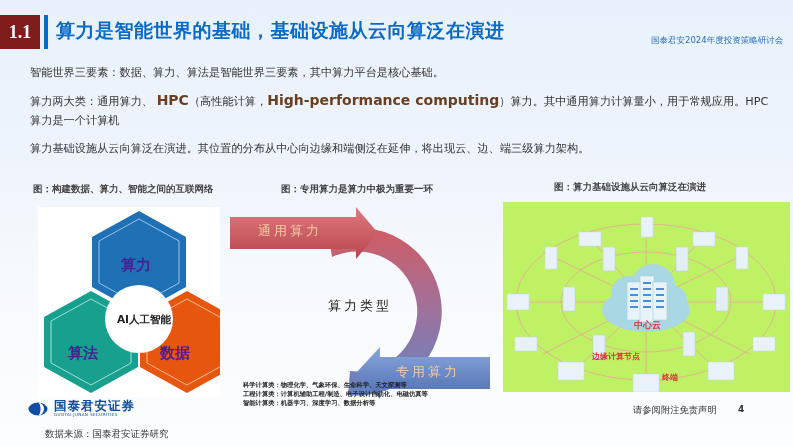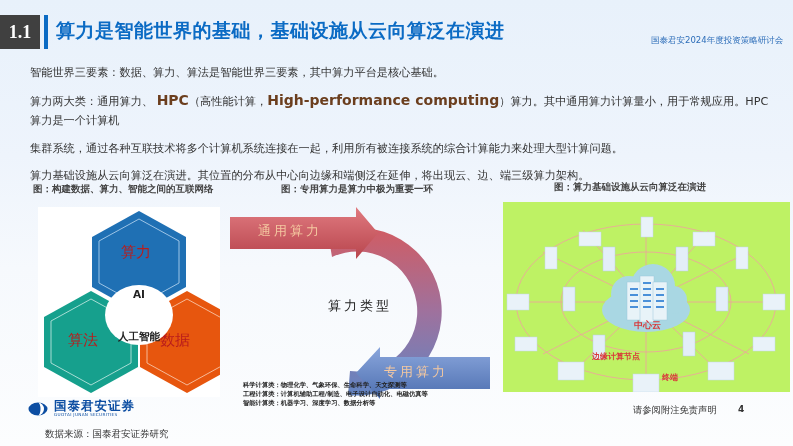--- a/index.html
+++ b/index.html
@@ -6,44 +6,44 @@
   html, body { width:793px; height:446px; overflow:hidden; }
   body {
     font-family: "DejaVu Sans", "Liberation Sans", sans-serif;
     background: linear-gradient(180deg, #e8f1fb 0%, #eef4fc 35%, #f6f9fd 60%, #fcfdfe 100%);
     position: relative;
     color: #333;
   }
   .header { position:absolute; left:0; top:15px; height:34px; width:793px; }
   .sec-num {
     position:absolute; left:0; top:0; width:40px; height:34px;
-    background:#404040; color:#fff; font-size:18px; font-weight:bold;
+    background:#7f1d1d; color:#fff; font-size:18px; font-weight:bold;
     display:flex; align-items:center; justify-content:center;
     font-family:"Liberation Serif", serif;
   }
   .sec-bar { position:absolute; left:44px; top:0; width:4px; height:34px; background:#0b6bc4; }
   .title {
     position:absolute; left:56px; top:3px; font-size:19px; font-weight:bold;
     color:#0b6bc4; letter-spacing:0.5px; white-space:nowrap;
   }
   .event-name {
     position:absolute; left:608px; top:20px; font-size:8.5px; color:#2b6cb8; white-space:nowrap;padding-left:43px;
   }
   .body-text { position:absolute; left:22px; top:55px; width:760px; font-size:11.2px; color:#333; line-height:19.5px; }
   .body-text p { margin:8px; }
   .body-text .eng { color:#6b3e1e; font-weight:bold; font-size:14px; }
 
   .fig-cap { position:absolute; font-size:9.5px; font-weight:bold; color:#444; white-space:nowrap; }
 
   
   .fig1 { position:absolute; left:38px; top:207px; width:182px; height:190px; background:#fff; }
-  .hex-label { position:absolute; color:#b91c1c; font-weight:normal; font-size:15px; white-space:nowrap; }
+  .hex-label { position:absolute; color:#4c1d95; font-weight:bold; font-size:15px; white-space:nowrap;margin-top:13px; }
   .ai-circle {
-    position:absolute; left:69px; top:80px; width:64px; height:56px; border-radius:50%;
-    background:#fff; display:flex; flex-direction:column; align-items:center; justify-content:space-between;
+    position:absolute; left:69px; top:80px; width:64px; height:64px; border-radius:50%;
+    background:#fff; display:flex; flex-direction:row; align-items:center; justify-content:flex-end;
     box-shadow:0 0 0 2px #ffffff;
   }
   .ai-circle span { font-size:10.5px; font-weight:bold; color:#222; line-height:14px; }
 
   
   .fig2 { position:absolute; left:228px; top:205px; width:275px; height:205px; }
   .fig2 svg { position:absolute; left:0; top:0; }
   .arrow-label { position:absolute; font-family:"DejaVu Serif", serif; font-size:13px; color:#f4c8a0; letter-spacing:3px; white-space:nowrap; }
   .center-label { position:absolute; font-family:"DejaVu Serif", serif; font-size:13px; color:#222; letter-spacing:3px; white-space:nowrap; }
   .fig2-notes { position:absolute; left:243px; top:380px; font-size:6.3px; color:#222; line-height:9px; font-family:"DejaVu Serif", serif; font-weight:bold; white-space:nowrap; }
@@ -68,21 +68,20 @@
 <div class="header">
   <div class="sec-num">1.1</div>
   <div class="sec-bar"></div>
   <div class="title">算力是智能世界的基础，基础设施从云向算泛在演进</div>
   <div class="event-name">国泰君安2024年度投资策略研讨会</div>
 </div>
 
 <div class="body-text">
   <p>智能世界三要素：数据、算力、算法是智能世界三要素，其中算力平台是核心基础。</p>
   <p><span>算力两大类：通用算力、 </span><span class="eng">HPC</span><span>（高性能计算，</span><span class="eng">High-performance computing</span><span>）算力。其中通用算力计算量小，用于常规应用。HPC算力是一个计算机</span></p>
-  <p>集群系统，通过各种互联技术将多个计算机系统连接在一起，利用所有被连接系统的综合计算能力来处理大型计算问题。</p>
   <p>算力基础设施从云向算泛在演进。其位置的分布从中心向边缘和端侧泛在延伸，将出现云、边、端三级算力架构。</p>
 </div>
 
 <div class="fig-cap" style="left:33px; top:183px;">图：构建数据、算力、智能之间的互联网络</div>
 <div class="fig-cap" style="left:281px; top:183px;">图：专用算力是算力中极为重要一环</div>
 <div class="fig-cap" style="left:554px; top:181px;">图：算力基础设施从云向算泛在演进</div>
 
 <div class="fig1">
   <svg width="182" height="190" viewBox="0 0 182 190">
 
@@ -123,21 +122,21 @@
     </defs>
 
     <path d="M 100 28 A 84 84 0 1 1 120 190 L 122 166 A 60 60 0 1 0 104 52 Z" fill="url(#ring)" opacity="0.95"></path>
 
     <path d="M 2 12 L 128 12 L 128 2 L 150 28 L 128 54 L 128 44 L 2 44 Z" fill="url(#redbar)"></path>
 
     <path d="M 262 152 L 152 152 L 152 142 L 128 168 L 152 194 L 152 184 L 262 184 Z" fill="url(#bluebar)"></path>
   </svg>
   <div class="arrow-label" style="left:30px; top:17px;">通用算力</div>
   <div class="center-label" style="left:100px; top:92px;">算力类型</div>
-  <div class="arrow-label" style="left:156px; top:158px;">专用算力</div>
+  <div class="arrow-label" style="left:168px; top:158px;">专用算力</div>
 </div>
 <div class="fig2-notes">
   <div>科学计算类：物理化学、气象环保、生命科学、天文探测等</div>
   <div>工程计算类：计算机辅助工程/制造、电子设计自动化、电磁仿真等</div>
   <div>智能计算类：机器学习、深度学习、数据分析等</div>
 </div>
 
 <div class="fig3">
   <svg width="287" height="190" viewBox="0 0 287 190">
     <g fill="none" stroke="#f0a0a0" stroke-width="0.8">

